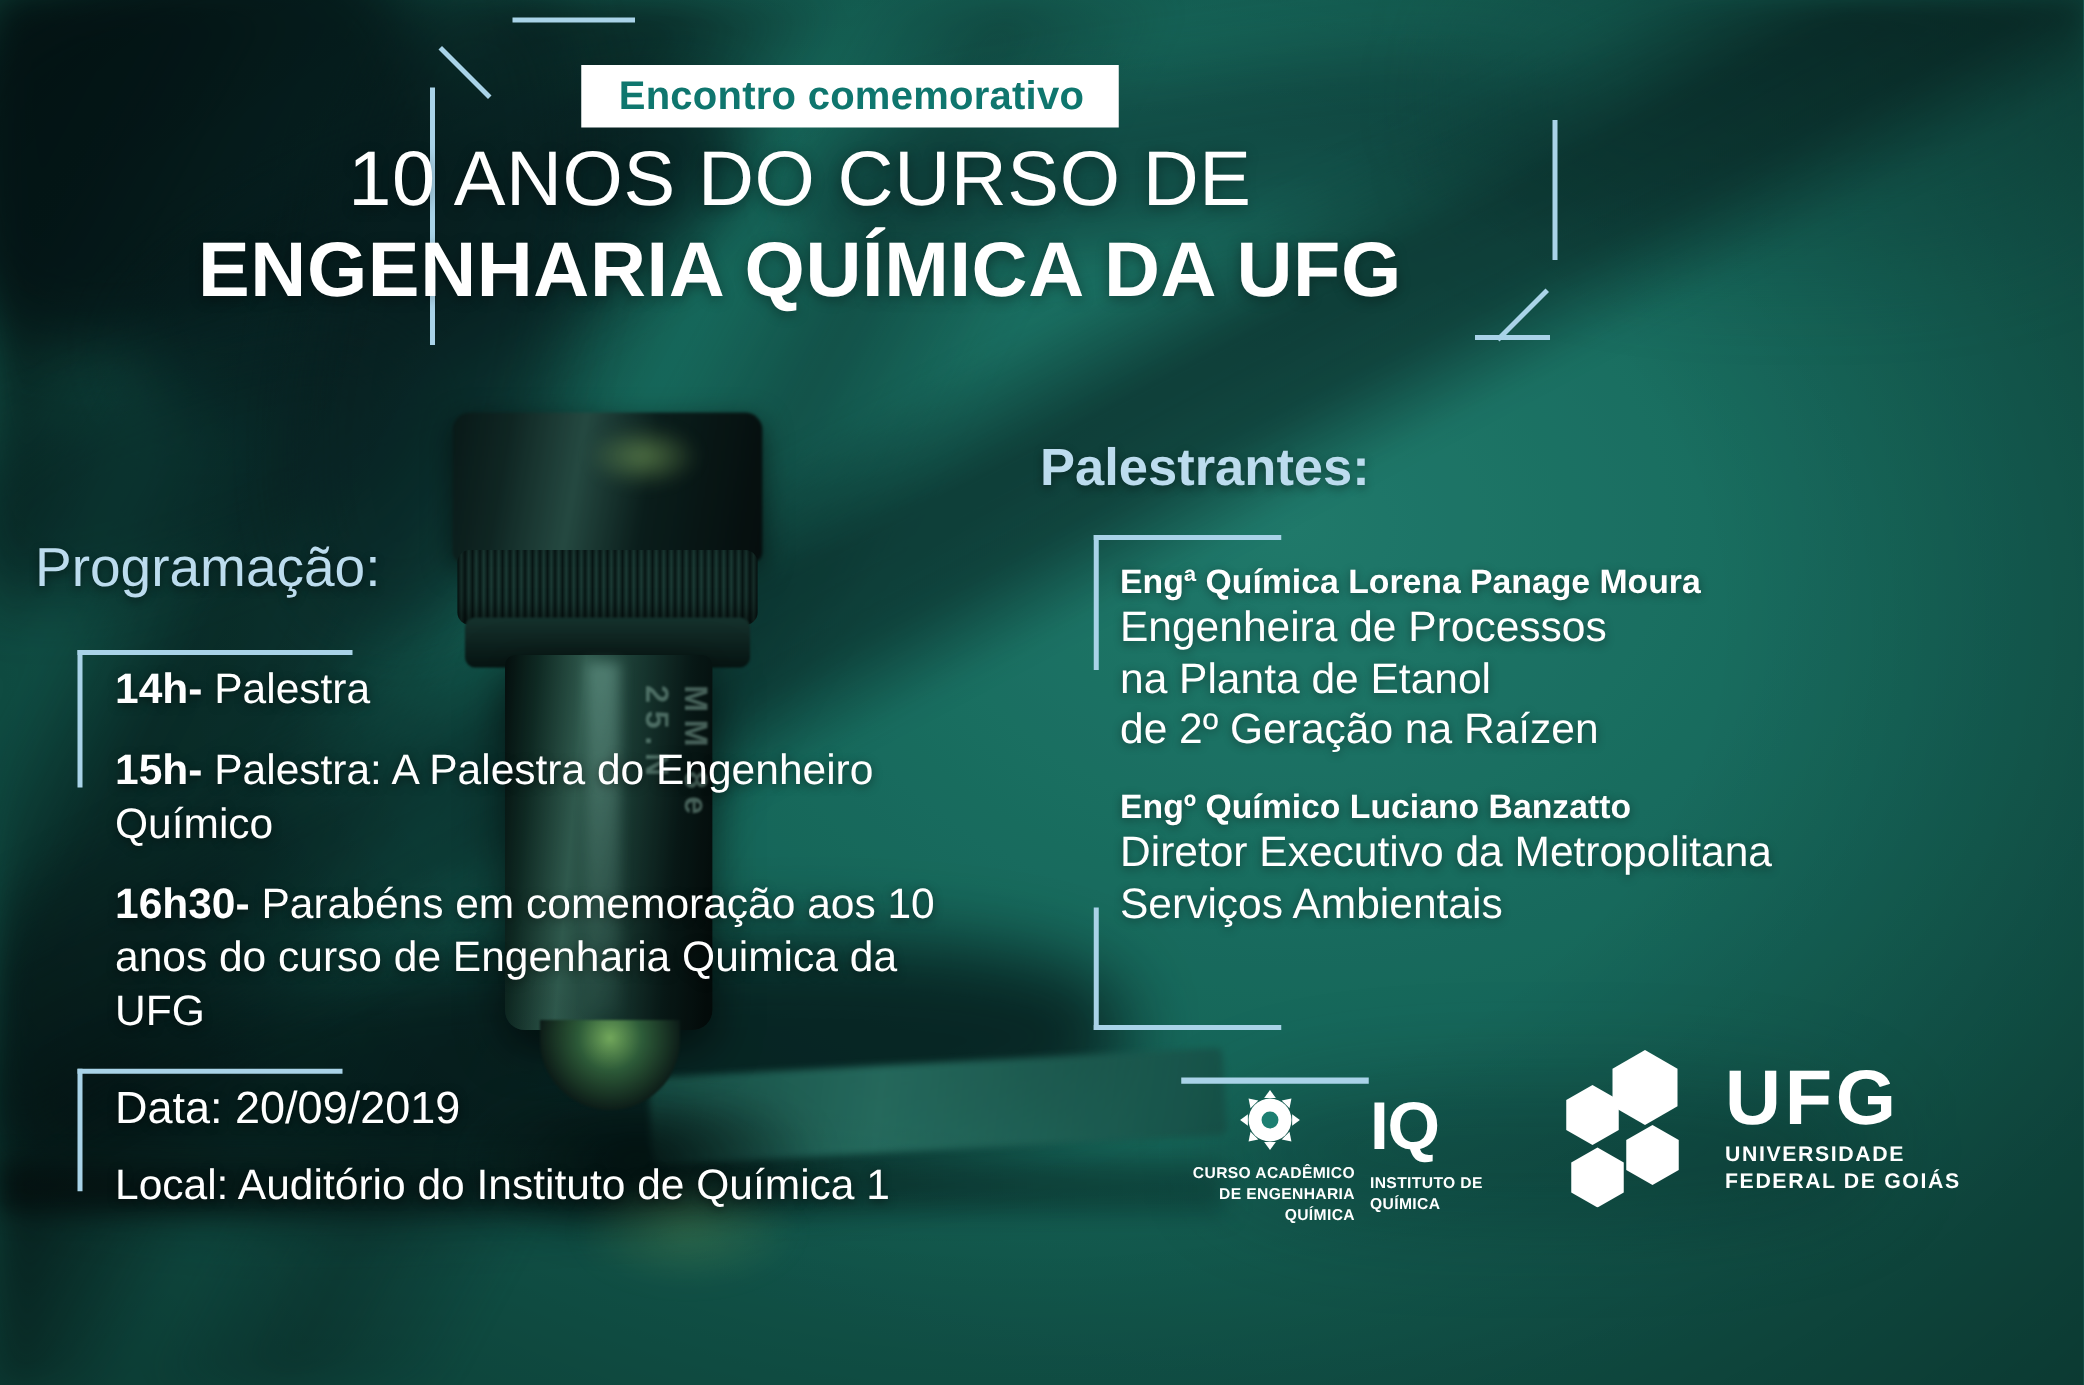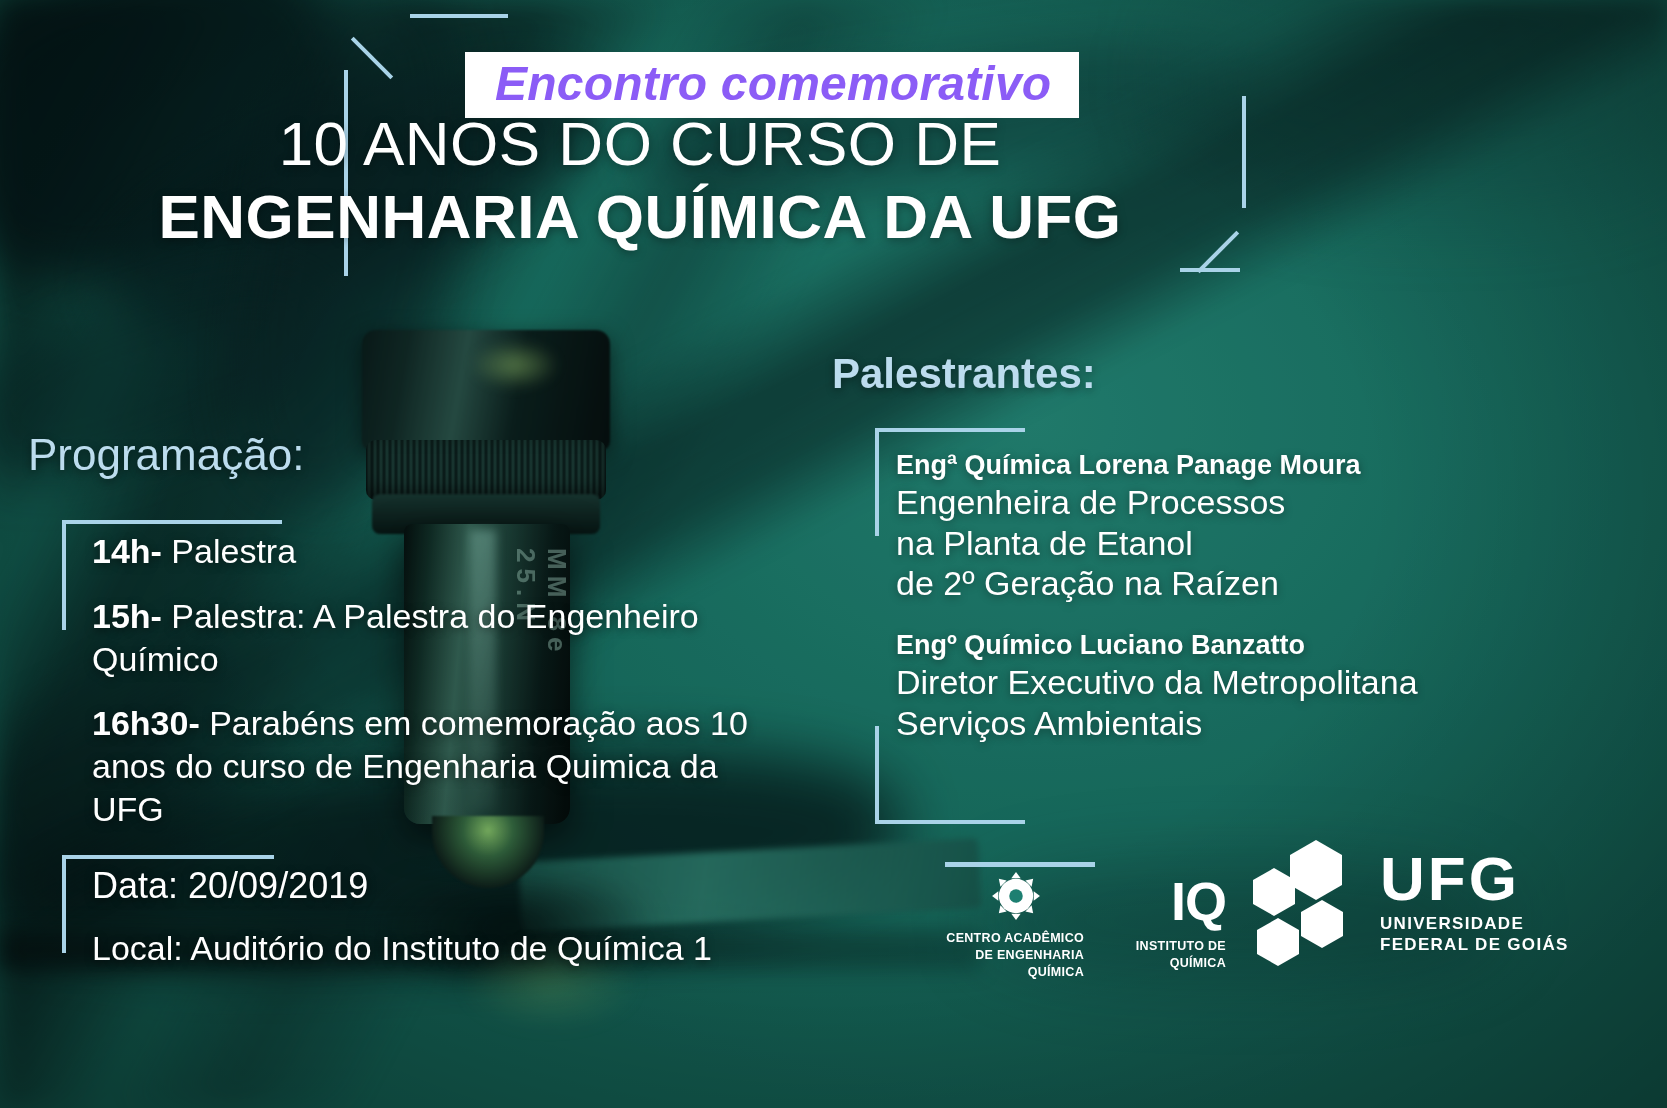--- a/index.html
+++ b/index.html
@@ -166,22 +166,22 @@
   #bk-logos { left:945px; top:862px; width:150px; height:8px; }
   #bk-logos .h { left:0; top:0; width:150px; height:5px; }
 
   
   #header { position:absolute; left:0; top:0; width:1667px; }
   #eyebrow-wrap {
     position:absolute; left:465px; top:52px;
     background:#ffffff; padding:8px 28px 10px 30px;
   }
   #eyebrow {
-    color:#8b5cf6; font-size:48px; font-weight:700;
-    letter-spacing:.2px; line-height:1; white-space:nowrap;font-style:italic;
+    color:#0f766e; font-size:32px; font-weight:700;
+    letter-spacing:.2px; line-height:1; white-space:nowrap;
   }
   #title-lines {
     position:absolute; left:0; top:112px; width:1280px;
     text-align:center; color:#fff;
   }
   .title-line {
     font-size:62px; font-weight:800; line-height:1.02;
     letter-spacing:.5px; white-space:nowrap;
     text-shadow:0 2px 10px rgba(0,0,0,.35);
   }
@@ -228,21 +228,21 @@
   
   #logo-ca { left:0px; top:0px; width:190px; text-align:right; }
   #ca-gear { display:flex; justify-content:flex-end; padding-right:48px; }
   #ca-caption {
     margin-top:8px; font-size:12.5px; font-weight:700;
     line-height:1.34; letter-spacing:.3px; text-align:right;
     padding-right:6px;
   }
 
   
-  #logo-iq { left:196px; top:4px; width:130px; text-align:right; }
+  #logo-iq { left:196px; top:4px; width:130px; text-align:left; }
   #iq-mark { font-size:54px; font-weight:800; line-height:1; letter-spacing:-1px; }
   #iq-caption { margin-top:10px; font-size:12.5px; font-weight:700; line-height:1.34; letter-spacing:.3px; }
 
   
   #logo-ufg { left:338px; top:-36px; width:340px; display:flex; align-items:center; gap:14px; }
   #ufg-hex { width:128px; height:132px; position:relative; flex:0 0 auto; }
   #ufg-type { padding-top:6px; }
   #ufg-word { font-size:62px; font-weight:900; letter-spacing:3px; line-height:.95; }
   #ufg-sub1, #ufg-sub2 { font-size:17px; font-weight:700; letter-spacing:1.3px; line-height:1.28; }
   #ufg-sub { margin-top:4px; }
@@ -374,21 +374,21 @@
             <path d="M17 17 l15 3 -12 12z"></path>
             <path d="M83 83 l-15 -3 12 -12z"></path>
             <path d="M83 17 l-3 15 -12 -12z"></path>
             <path d="M17 83 l3 -15 12 12z"></path>
             <circle cx="50" cy="50" r="33"></circle>
           </g>
           <circle cx="50" cy="50" r="13" fill="#1d7f71"></circle>
         </svg>
       </div>
       <div id="ca-caption">
-        <div>CENTRO ACADÊMICO</div>
+        <div>CURSO ACADÊMICO</div>
         <div>DE ENGENHARIA</div>
         <div>QUÍMICA</div>
       </div>
     </div>
 
     <div class="logo" id="logo-iq">
       <div id="iq-mark">IQ</div>
       <div id="iq-caption">
         <div>INSTITUTO DE</div>
         <div>QUÍMICA</div>

